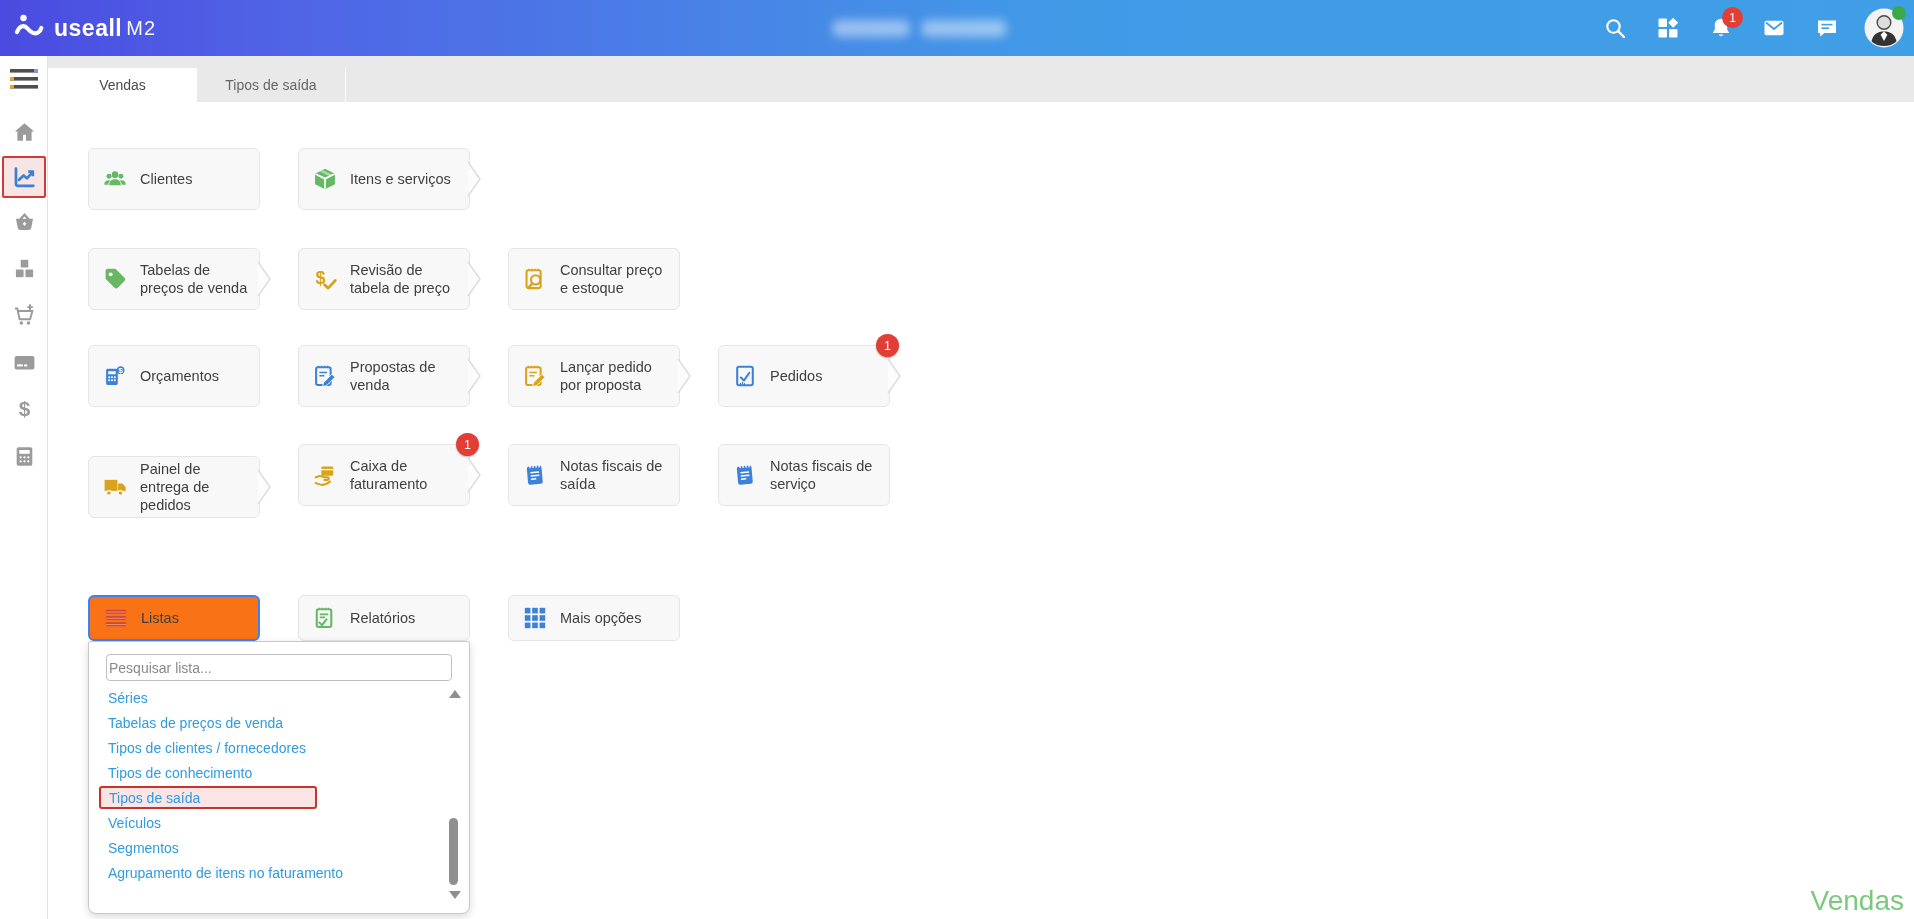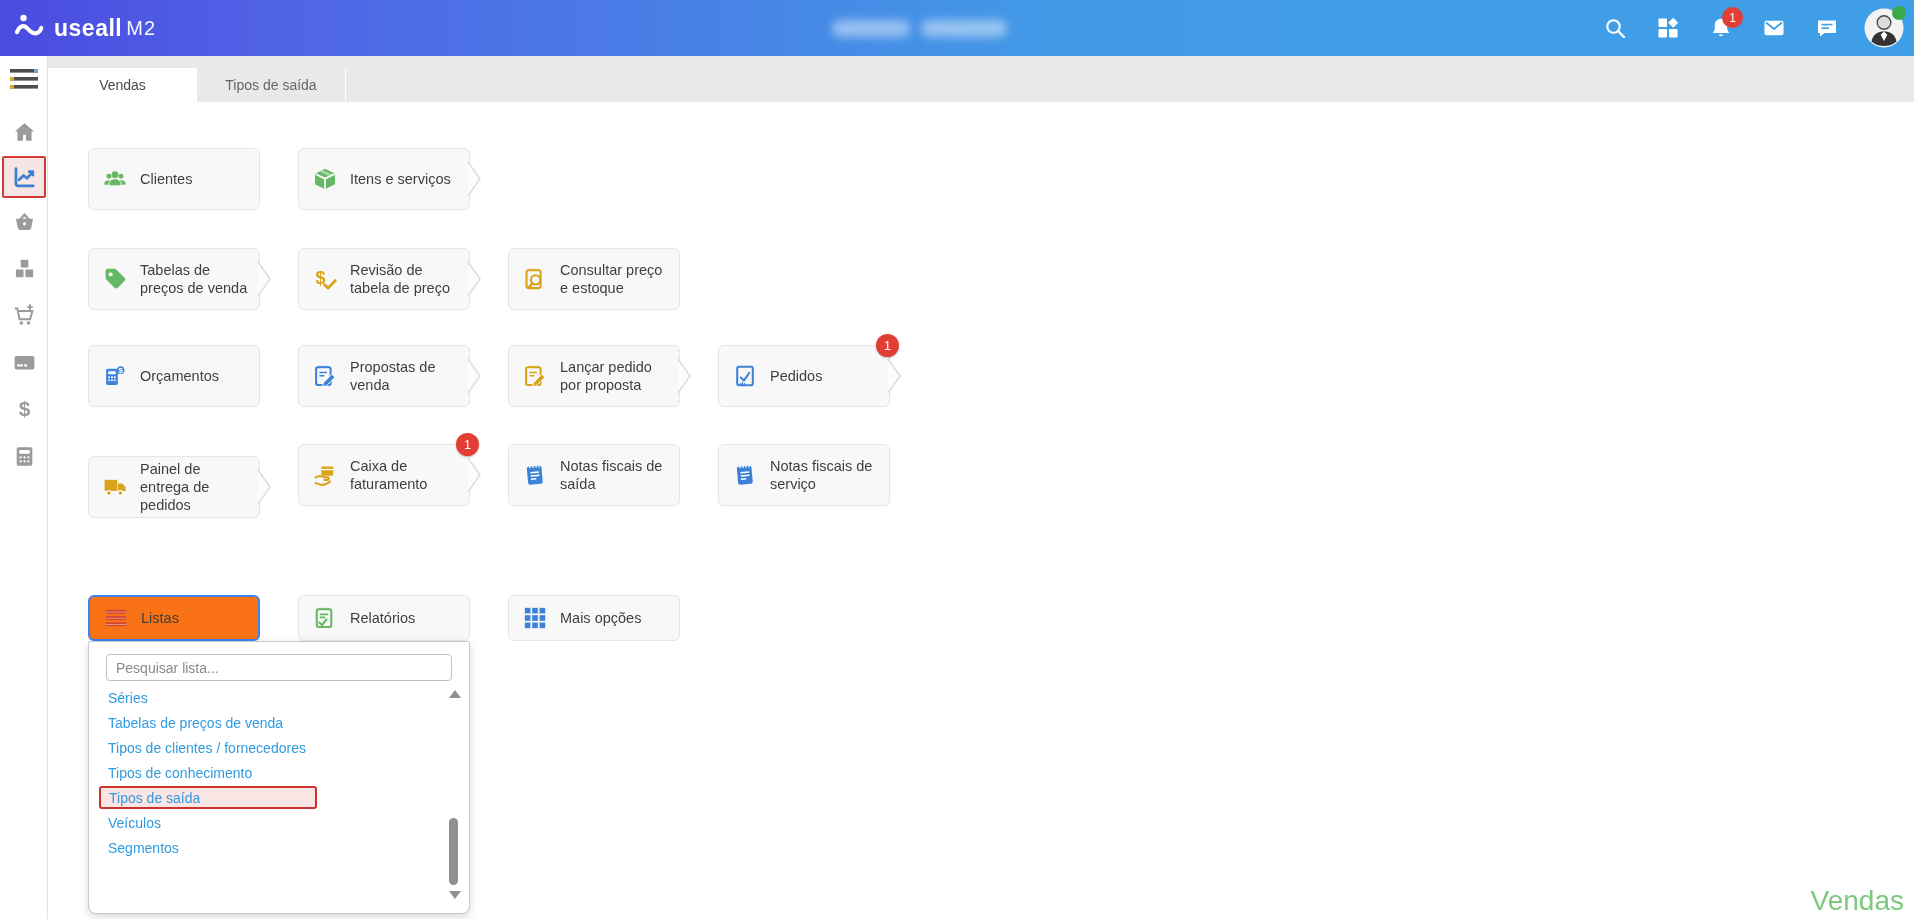--- a/index.html
+++ b/index.html
@@ -54,21 +54,21 @@
     background:#e23e36; color:#fff; font-size:12.5px; display:flex; align-items:center; justify-content:center;
     box-shadow:0 1px 2px rgba(0,0,0,.25); z-index:3;
   }
   
   .dropdown {
     position:absolute; left:88px; top:641px; width:382px; height:273px; background:#fff;
     border:1px solid #c9c9c9; border-radius:2px 2px 8px 8px; box-shadow:0 3px 8px rgba(0,0,0,.15); z-index:8;
   }
   .dd-search {
     display:block; width:346px; height:27px; margin:12px auto 4px auto; border:1px solid #c0c0c0;
-    border-radius:4px; font-size:14px; padding:0 9px; color:#444; outline:none;
+    border-radius:4px; font-size:14px; padding:0 2px; color:#444; outline:none;
     font-family:"Liberation Sans","DejaVu Sans",sans-serif;
   }
   .dd-search::placeholder { color:#8a8a8a; }
   .dd-list { position:relative; }
   .dd-item { height:25px; display:flex; align-items:center; padding-left:19px; font-size:14px; color:#2f9be0; cursor:pointer; white-space:nowrap; }
   .dd-item.selected {
     height:23px; width:218px; margin:1px 0 1px 10px; padding-left:8px;
     border:2px solid #c9332b; background:#fae4e4; border-radius:3px;
   }
   .dd-scroll { position:absolute; top:46px; right:7px; width:15px; bottom:12px; }
@@ -486,20 +486,21 @@
 <div class="dropdown">
   <input class="dd-search" type="text" placeholder="Pesquisar lista..." style="">
   <div class="dd-list" id="dd-list">
       <div class="dd-item">Séries</div>
       <div class="dd-item">Tabelas de preços de venda</div>
       <div class="dd-item">Tipos de clientes / fornecedores</div>
       <div class="dd-item">Tipos de conhecimento</div>
       <div class="dd-item selected">Tipos de saída</div>
       <div class="dd-item">Veículos</div>
       <div class="dd-item">Segmentos</div>
+      <div class="dd-item">Agrupamento de itens no faturamento</div>
     </div>
   <div class="dd-scroll">
     <div class="dd-arrow-up"></div>
     <div class="dd-thumb"></div>
     <div class="dd-arrow-down"></div>
   </div>
 </div>
 
 <div class="watermark" style="color: rgb(124, 200, 126);">Vendas</div>
 

